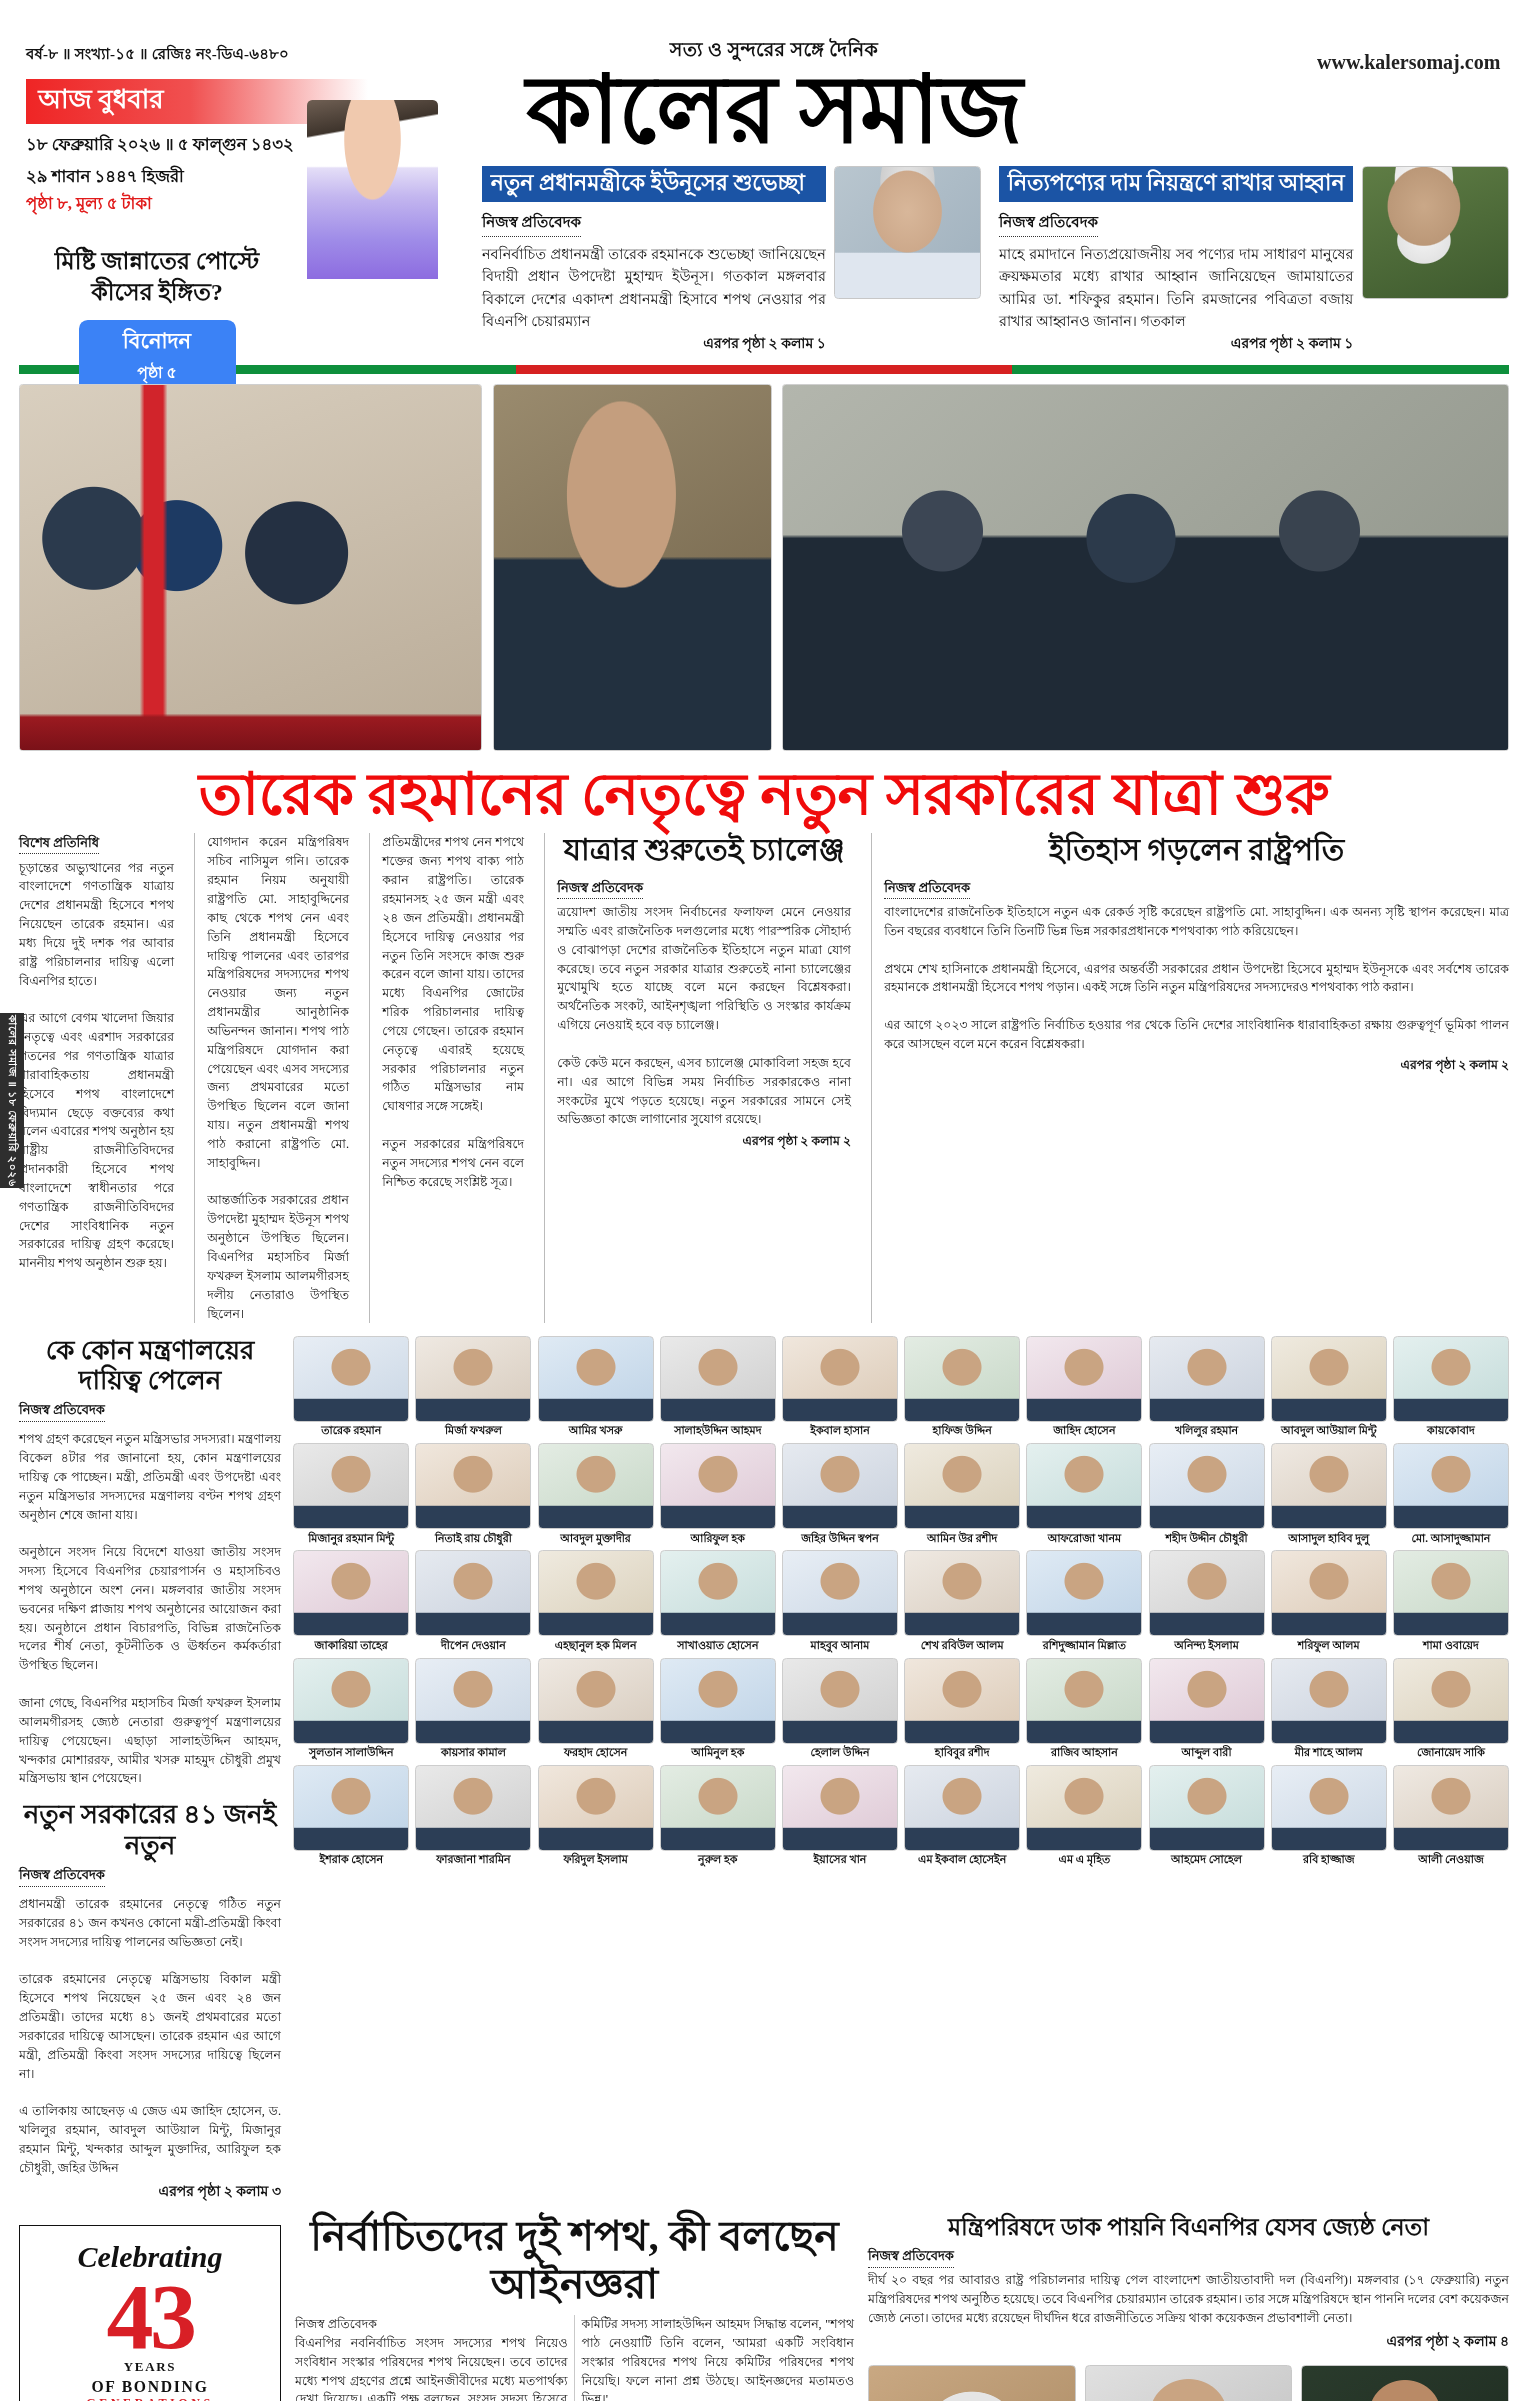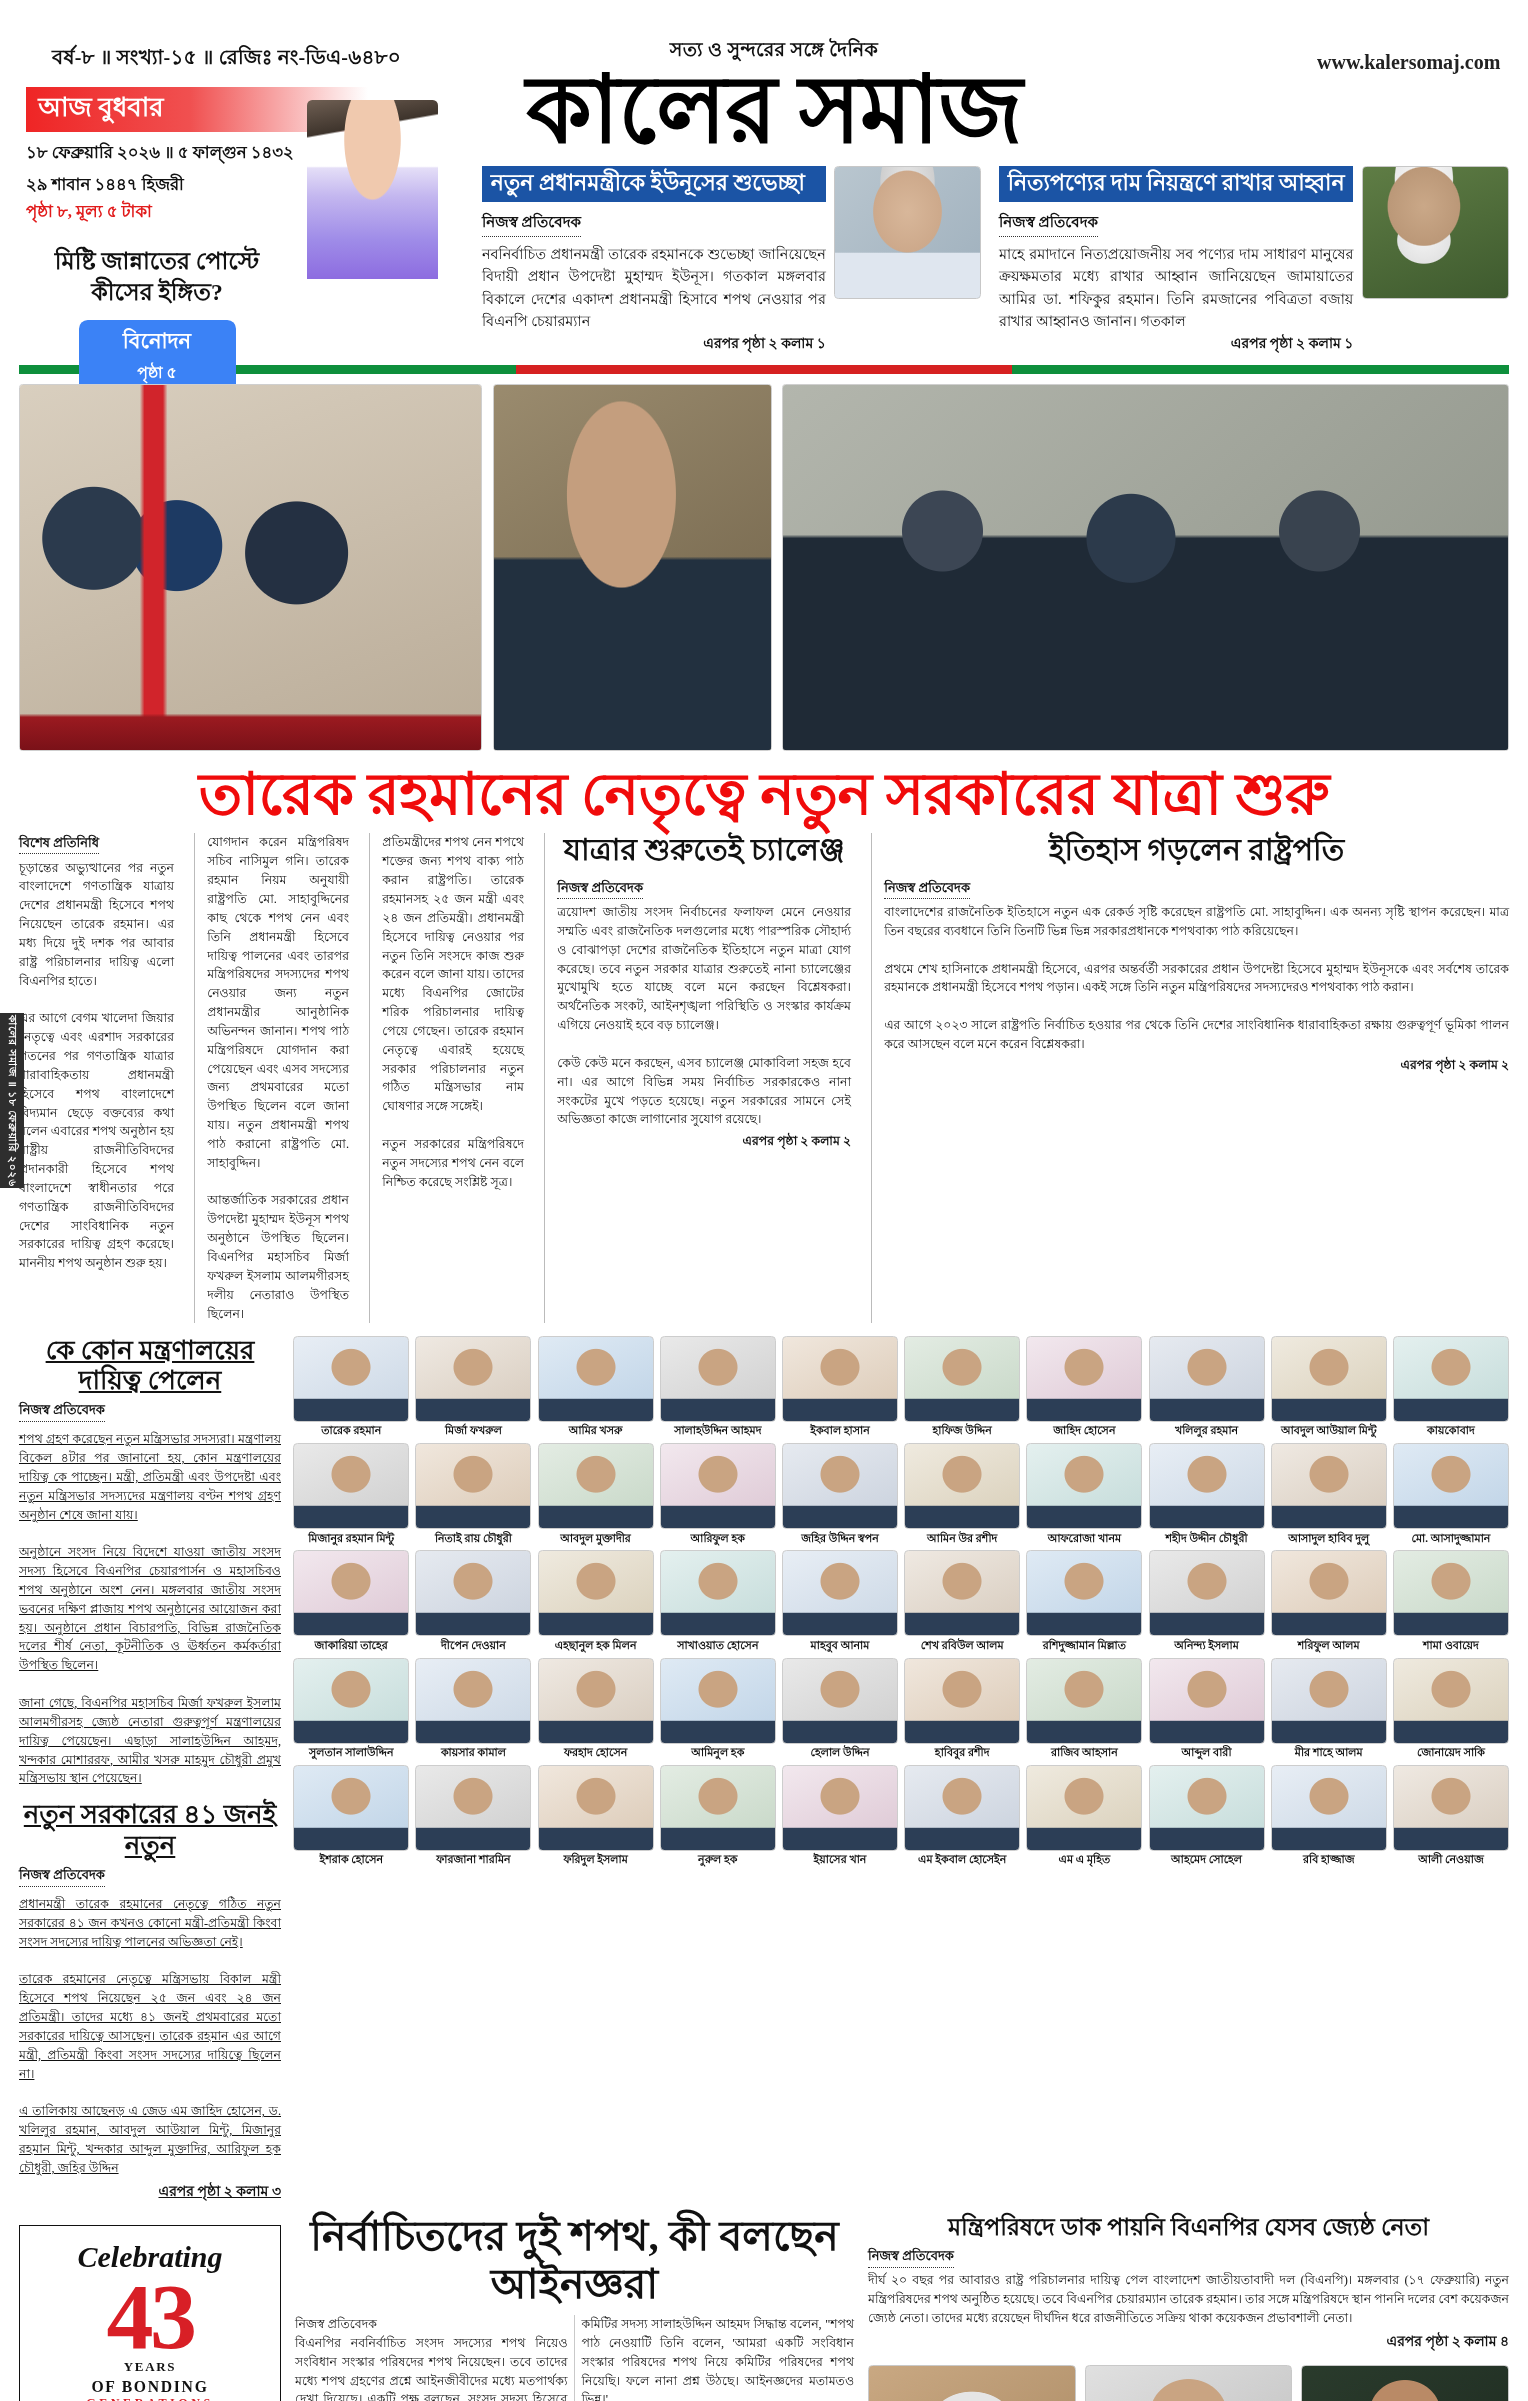--- a/index.html
+++ b/index.html
@@ -11,21 +11,21 @@
     font-family:"Liberation Serif", "DejaVu Serif", serif;
     color:#111;
     position:relative;
     overflow:hidden;
   }
   .page { width:1528px; height:2401px; padding:15.7px 19px; position:relative; }
 
   
   .masthead { position:relative; height:201px; }
   .mh-left { position:absolute; left:7px; top:26px; width:375px; }
-  .issue-line { font-size:20px; font-weight:bold; letter-spacing:0.2px; white-space:nowrap;text-align:right; }
+  .issue-line { font-size:15px; font-weight:bold; letter-spacing:0.2px; white-space:nowrap; }
   .today-bar {
     margin-top:12.2px; height:45px; width:342px;
     background:linear-gradient(90deg,#ef2525 0%, #f05050 48%, #ffffff 100%);
     display:flex; align-items:center; padding-left:12.2px;
   }
   .today-bar span { color:#fff; font-size:26px; font-weight:bold; }
   .date-line { margin-top:8.7px; font-size:16.6px; font-weight:bold; line-height:1.45; }
   .price-line { color:#e11b1b; font-size:16.6px; font-weight:bold; margin-top:1.7px; }
 
   .mh-center { position:absolute; left:397px; top:19px; width:716px; text-align:center; }
@@ -134,21 +134,21 @@
   
   .side-tag {
     position:absolute; left:-1.7px; top:1013px; width:26px; height:175px;
     background:#2e2e2e; color:#fff; font-size:10.5px; font-weight:bold;
     writing-mode:vertical-rl; text-orientation:mixed;
     display:flex; align-items:center; justify-content:center; letter-spacing:0.9px;
   }
 
   
   .gridwrap { display:flex; gap:12.2px; margin-top:12.2px; }
-  .grid-left { flex:0 0 262px;text-decoration:underline; }
+  .grid-left { flex:0 0 262px; }
   .grid-right { flex:1; }
   .sec-title { text-align:center; font-size:26px; font-weight:bold; line-height:1.18; }
   .sec-sub { font-size:12.4px; line-height:1.52; text-align:justify; margin-top:5.2px; }
 
   .people { display:grid; grid-template-columns:repeat(10,1fr); gap:6.1px 6.1px; }
   .person { text-align:center; }
   .pimg { width:100%; height:86px; border:0.9px solid #cdcdcd; border-radius:4.4px; }
   .pname { font-size:11px; font-weight:bold; margin-top:2.6px; line-height:1.15; white-space:nowrap; }
 
   

